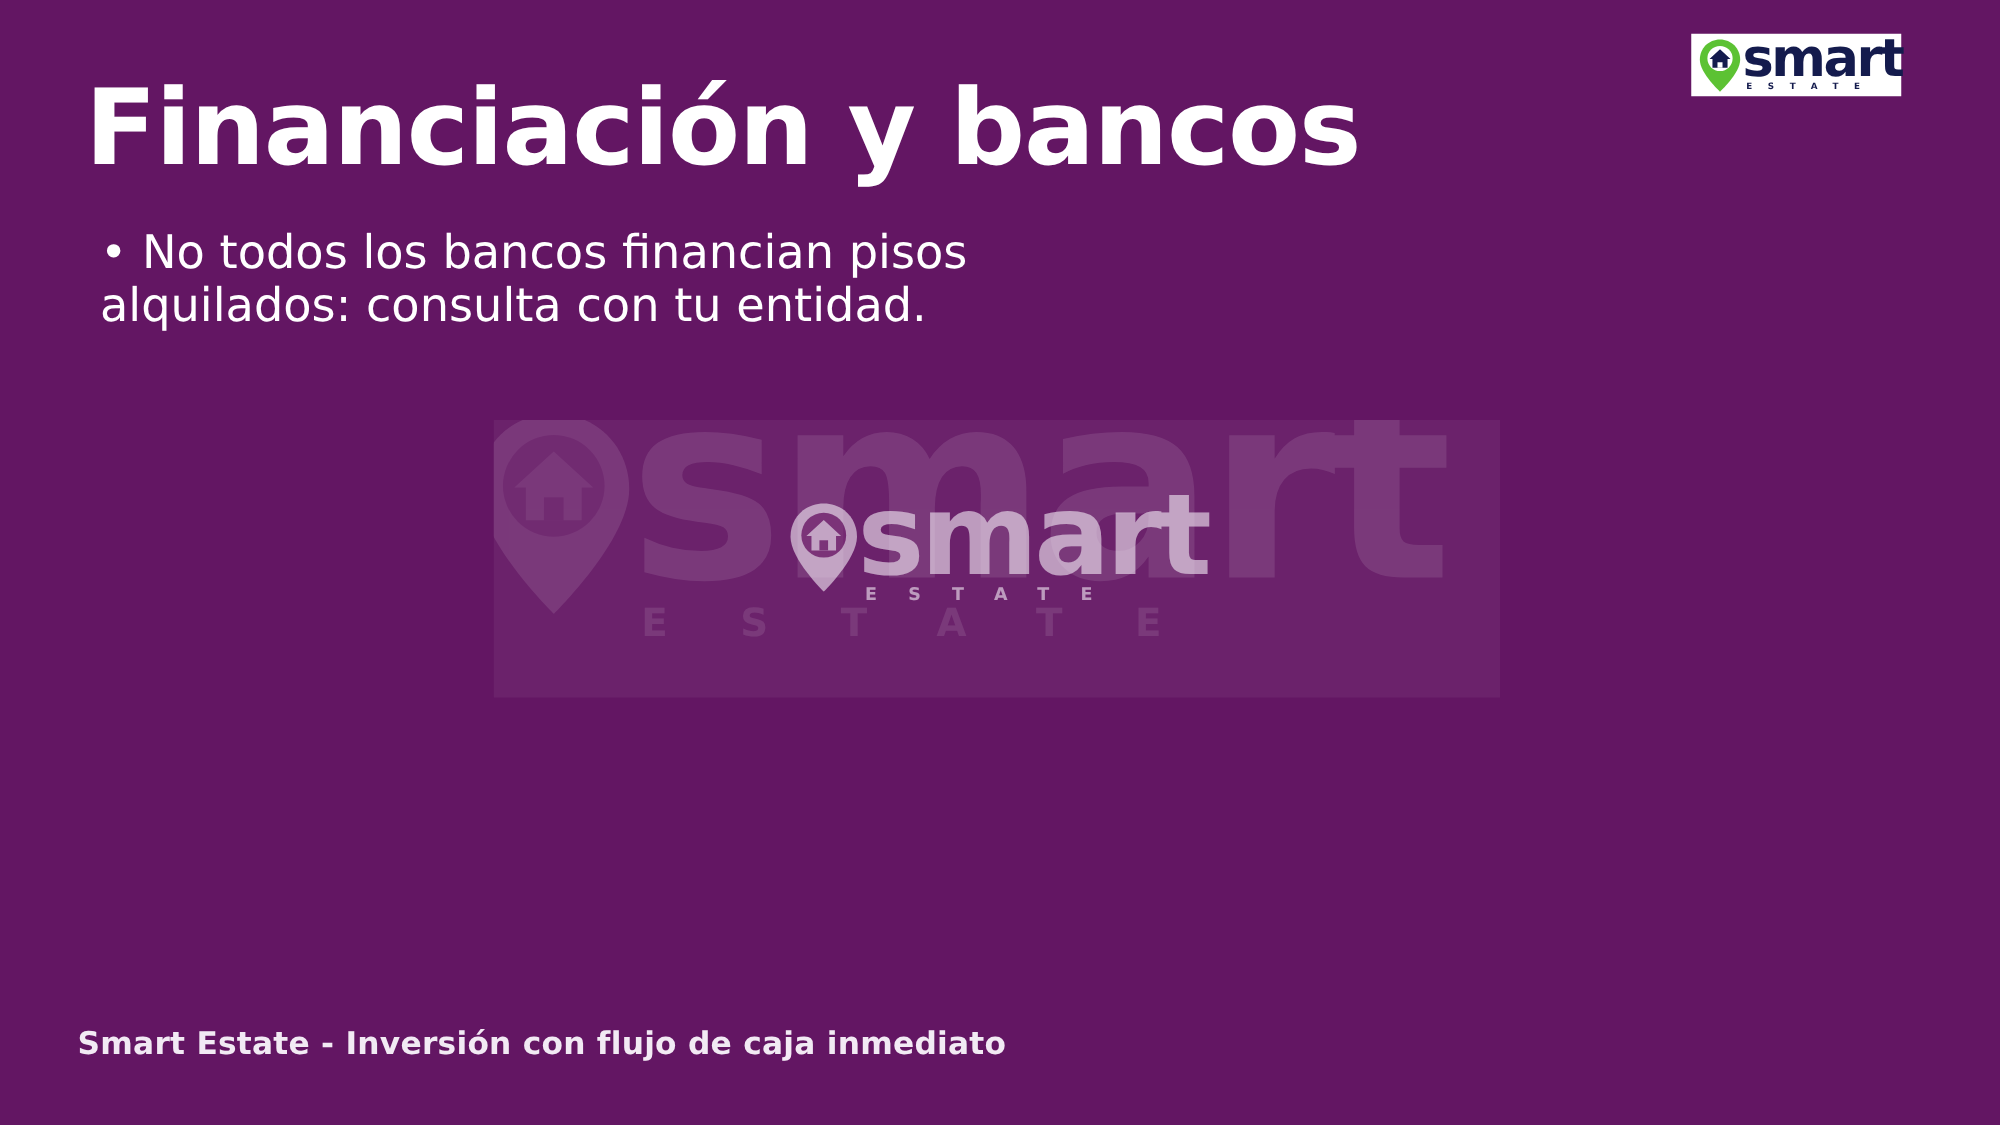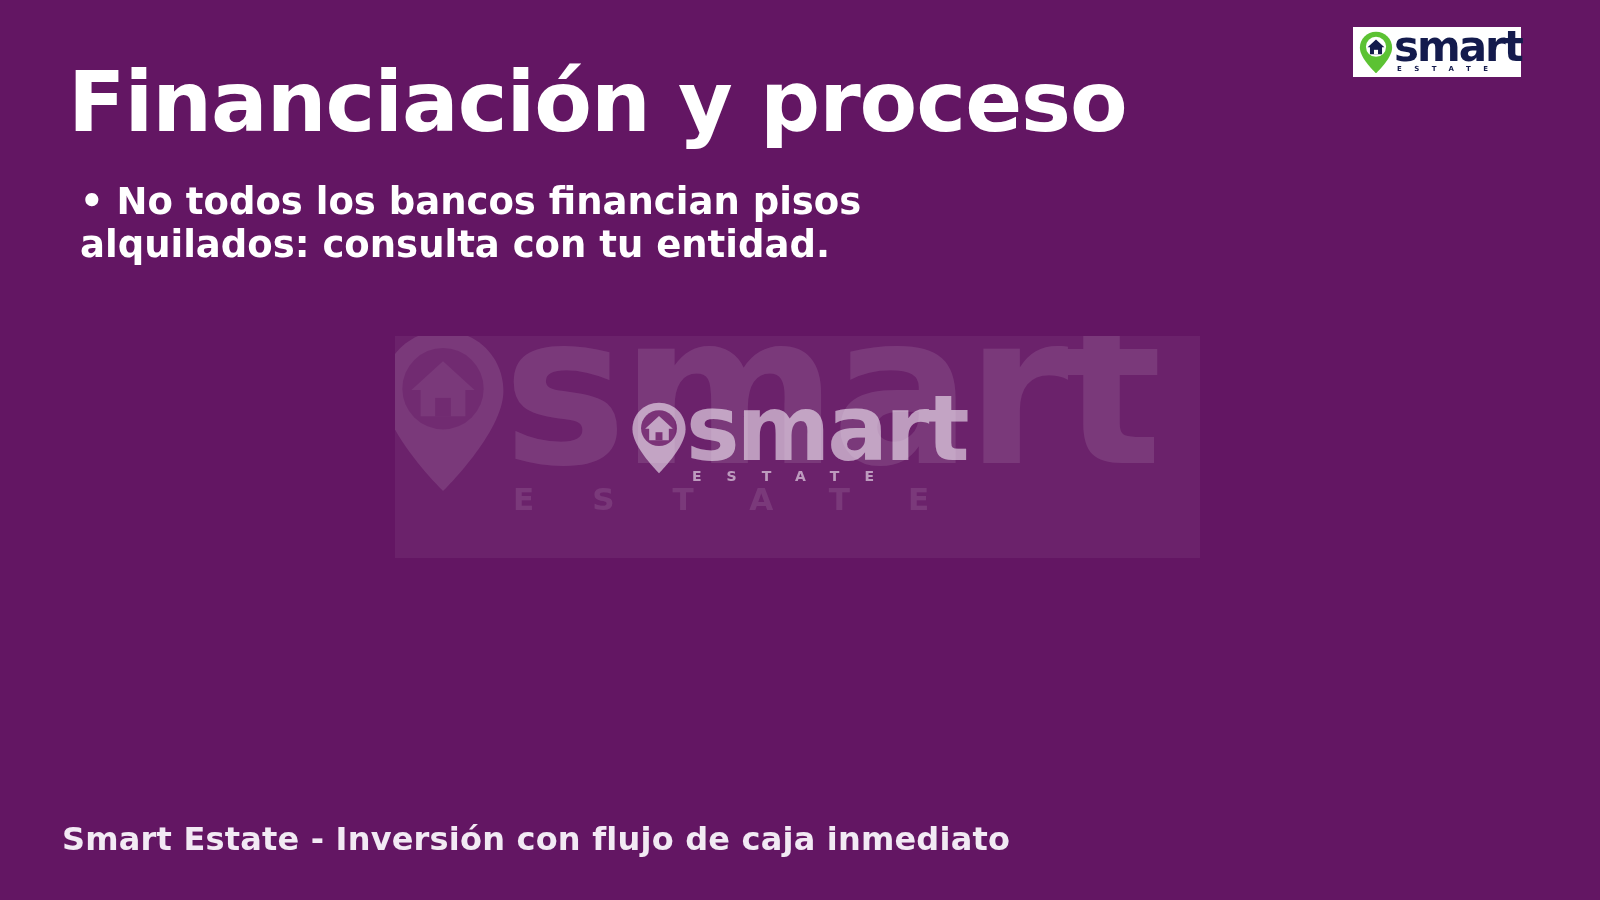--- a/index.html
+++ b/index.html
@@ -134,36 +134,35 @@
     z-index: 4;
   }
 
   
   .body {
     position: absolute;
     left: 80px;
     top: 180px;
     width: 900px;
     z-index: 5;
-    font-weight: bold;
   }
   .bullet {
     color: #ffffff;
     font-size: 37px;
     line-height: 1.17;
     margin-bottom: 30px;
     white-space: pre-wrap;
   }
 
   
   .footer {
     position: absolute;
     left: 62px;
     top: 820px;
-    font-size: 32px;
+    font-size: 25px;
     font-weight: 600;
     color: #f2eaf4;
     letter-spacing: 0.2px;
     z-index: 5;
   }
 </style>
 </head>
 <body>
 
 <div class="slide">
@@ -202,21 +201,21 @@
       <circle cx="50" cy="47" r="30" fill="#ffffff"></circle>
       <path d="M50 25 L75 48 L68 48 L68 69 L32 69 L32 48 L25 48 Z" fill="#141b4d"></path>
       <rect x="44" y="56" width="12" height="13" fill="#ffffff"></rect>
     </svg>
     <div class="logo-text">
       <div class="logo-word">smart</div>
       <div class="logo-sub">ESTATE</div>
     </div>
   </div>
 
-  <div class="title">Financiación y proceso</div>
+  <div class="title">Financiación y bancos</div>
 
   <div class="body">
     <div class="bullet">• No todos los bancos financian pisos alquilados: consulta con tu entidad.</div>
   </div>
 
   <div class="footer">Smart Estate - Inversión con flujo de caja inmediato</div>
 
 </div>
 
 </body></html>

